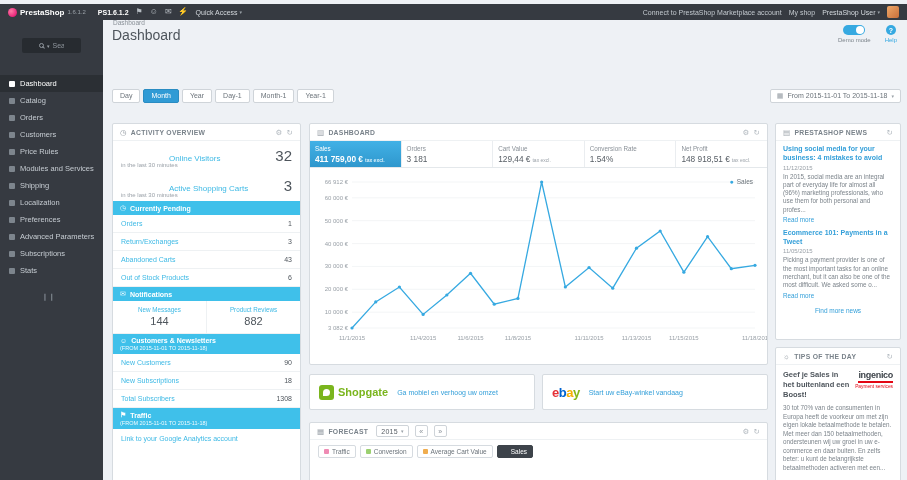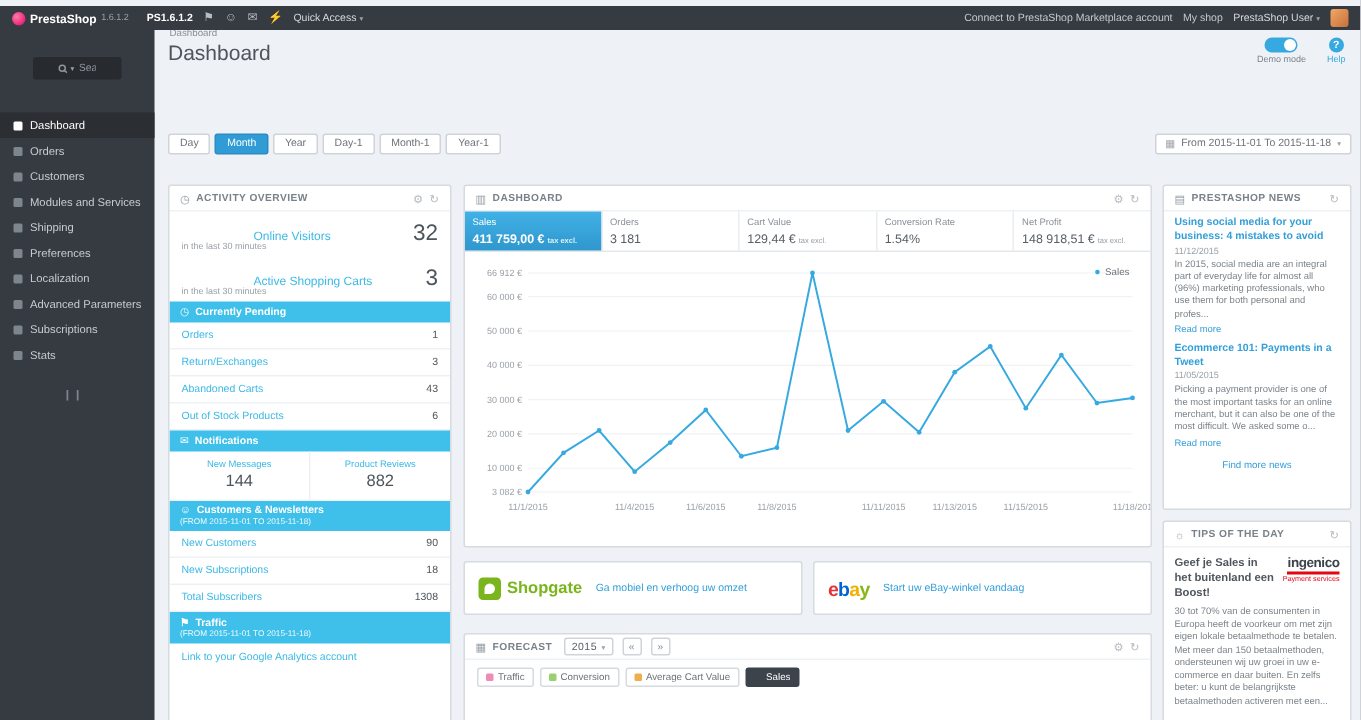--- a/index.html
+++ b/index.html
@@ -173,41 +173,49 @@
       <span class="caret">▾</span>
       <input class="search-input" placeholder="Search" style="">
     </div>
     <nav class="menu">
       <div class="menu-item active">
           <span class="sq"></span>
           <span>Dashboard</span>
         </div>
       <div class="menu-item">
           <span class="sq"></span>
+          <span>Catalog</span>
+        </div>
+      <div class="menu-item">
+          <span class="sq"></span>
           <span>Orders</span>
         </div>
       <div class="menu-item">
           <span class="sq"></span>
           <span>Customers</span>
         </div>
       <div class="menu-item">
           <span class="sq"></span>
+          <span>Price Rules</span>
+        </div>
+      <div class="menu-item">
+          <span class="sq"></span>
           <span>Modules and Services</span>
         </div>
       <div class="menu-item">
           <span class="sq"></span>
           <span>Shipping</span>
         </div>
       <div class="menu-item">
           <span class="sq"></span>
+          <span>Localization</span>
+        </div>
+      <div class="menu-item">
+          <span class="sq"></span>
           <span>Preferences</span>
-        </div>
-      <div class="menu-item">
-          <span class="sq"></span>
-          <span>Localization</span>
         </div>
       <div class="menu-item">
           <span class="sq"></span>
           <span>Advanced Parameters</span>
         </div>
       <div class="menu-item">
           <span class="sq"></span>
           <span>Subscriptions</span>
         </div>
       <div class="menu-item">

